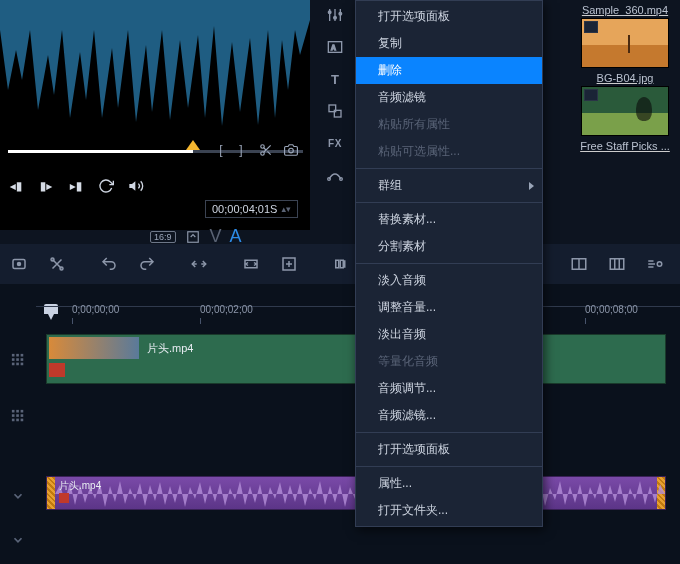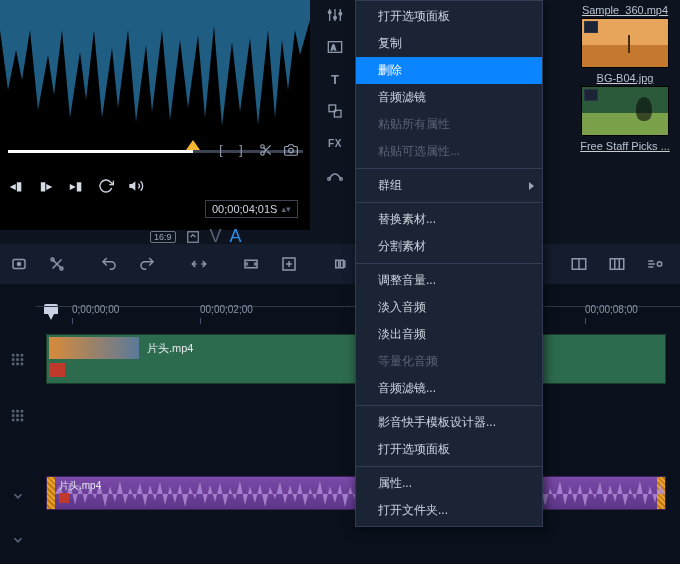--- a/index.html
+++ b/index.html
@@ -345,24 +345,24 @@
     <div class="mi selected">删除</div>
     <div class="mi">音频滤镜</div>
     <div class="mi disabled">粘贴所有属性</div>
     <div class="mi disabled">粘贴可选属性...</div>
     <div class="sep"></div>
     <div class="mi arrow">群组</div>
     <div class="sep"></div>
     <div class="mi">替换素材...</div>
     <div class="mi">分割素材</div>
     <div class="sep"></div>
+    <div class="mi">淡入音频</div>
     <div class="mi">调整音量...</div>
-    <div class="mi">淡入音频</div>
     <div class="mi">淡出音频</div>
     <div class="mi disabled">等量化音频</div>
+    <div class="mi">音频调节...</div>
     <div class="mi">音频滤镜...</div>
     <div class="sep"></div>
-    <div class="mi">影音快手模板设计器...</div>
     <div class="mi">打开选项面板</div>
     <div class="sep"></div>
     <div class="mi">属性...</div>
     <div class="mi">打开文件夹...</div>
   </div>
 
 </body></html>

